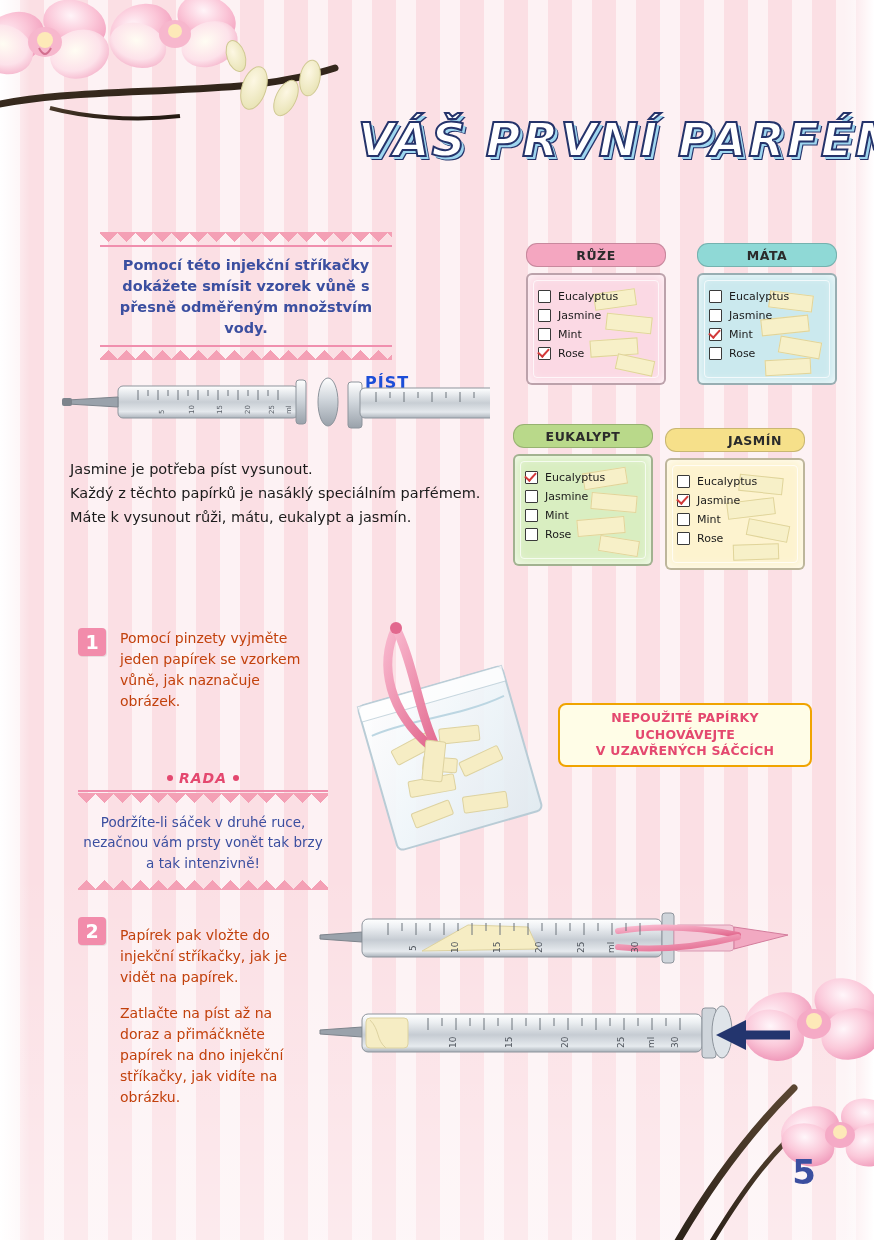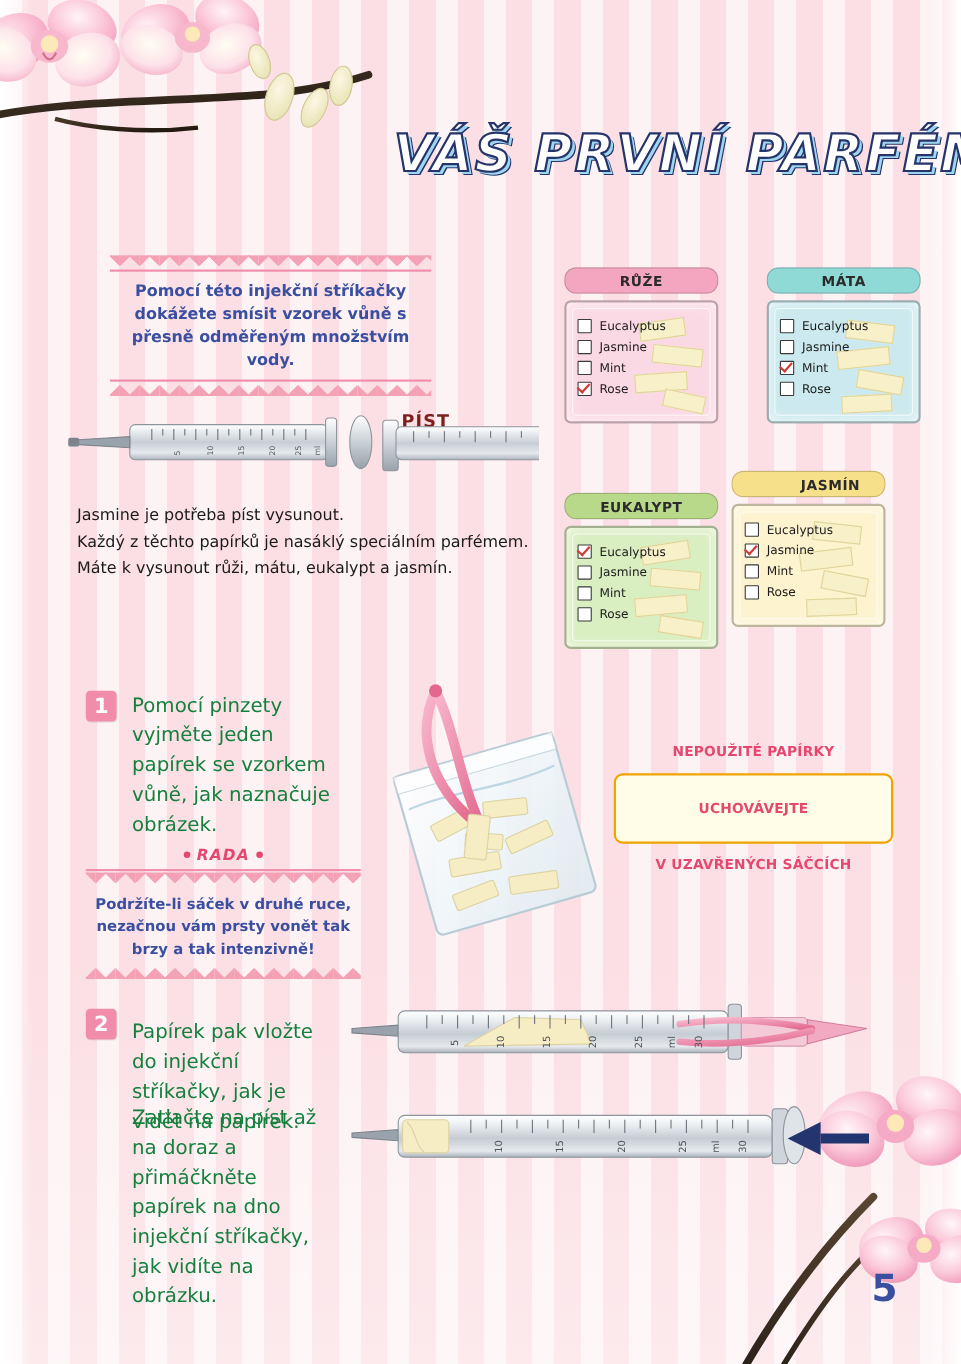--- a/index.html
+++ b/index.html
@@ -59,21 +59,21 @@
   .zig.down{transform:scaleY(-1);}
   #intro-text{
     text-align:center;color:#3b4fa0;font-size:14.5px;line-height:1.45;
     padding:8px 4px 6px;font-weight:600;
   }
   .rule-pink{height:2px;background:#f08fae;width:100%;}
 
   
   #syringe-top{position:absolute;left:60px;top:370px;width:430px;height:70px;}
   #pist-label{
-    position:absolute;left:365px;top:373px;color:#7f1d1d;font-weight:bold;
+    position:absolute;left:365px;top:373px;color:#1d4ed8;font-weight:bold;
     font-size:16px;letter-spacing:1px;
   }
 
   
   #para1{
     position:absolute;left:70px;top:458px;width:450px;
     color:#1b1b1b;font-size:14.5px;line-height:1.65;
   }
 
   
@@ -102,41 +102,40 @@
     border:solid #d23a3a;border-width:0 2px 2px 0;transform:rotate(42deg);
   }
   .chk-label{font-size:11px;color:#1b1b1b;}
 
   
   .step-num{
     position:absolute;width:28px;height:28px;border-radius:4px;background:#f28cab;
     color:#fff;font-size:19px;font-weight:bold;display:flex;align-items:center;justify-content:center;
     box-shadow:1px 1px 0 rgba(0,0,0,.08);
   }
-  .step-text{position:absolute;color:#15803d;font-size:18px;line-height:1.5;}
+  .step-text{position:absolute;color:#c2410c;font-size:14px;line-height:1.5;}
 
   
   #rada-block{position:absolute;left:78px;top:738px;width:250px;margin-top:32px;}
   #rada-title{
     text-align:center;color:#e4486f;font-weight:bold;font-size:14px;letter-spacing:1px;
     font-style:italic;
   }
   .dot{display:inline-block;width:6px;height:6px;border-radius:50%;background:#e4486f;vertical-align:middle;margin:0 6px 2px;}
   #rada-text{
-    text-align:center;color:#3b4fa0;font-size:13.5px;line-height:1.5;font-weight:700;padding:8px 0 6px;
+    text-align:center;color:#3b4fa0;font-size:13.5px;line-height:1.5;font-weight:400;padding:8px 0 6px;
   }
 
   
   #warning{
     position:absolute;left:558px;top:703px;width:250px;height:60px;
     background:#fffde7;border:2px solid #f0a400;border-radius:8px;
     display:flex;flex-direction:column;align-items:center;justify-content:center;
     color:#e4486f;font-weight:bold;font-size:12.5px;line-height:1.35;text-align:center;
     letter-spacing:.2px;
-    gap:35px;
   }
 
   
   #bag-illu{position:absolute;left:352px;top:620px;width:220px;height:240px;}
 
   
   #syr2{position:absolute;left:318px;top:905px;width:480px;height:70px;}
   #syr3{position:absolute;left:318px;top:1000px;width:480px;height:70px;}
   #arrow{position:absolute;left:712px;top:1018px;width:80px;height:34px;}
 
@@ -309,21 +308,21 @@
       <line x1="414" y1="22" x2="414" y2="28"></line>
   </g>
 </svg>
 
 <div id="para1">
   <div>Jasmine je potřeba píst vysunout.</div>
   <div>Každý z těchto papírků je nasáklý speciálním parfémem.</div>
   <div>Máte k vysunout růži, mátu, eukalypt a jasmín.</div>
 </div>
 
-<div class="card" style="left:513px;top:243px;">
+<div class="card" style="left:526px;top:243px;">
   <div class="card-title" style="background:#f4a6c0;">RŮŽE</div>
   <div class="card-bag" style="background:#fbd9e4;">
     <div class="bag-inner"></div>
     <div class="paper" style="left:66px;top:16px;width:40px;height:15px;transform:rotate(-8deg);"></div>
     <div class="paper" style="left:78px;top:40px;width:44px;height:15px;transform:rotate(6deg);"></div>
     <div class="paper" style="left:62px;top:64px;width:46px;height:15px;transform:rotate(-4deg);"></div>
     <div class="paper" style="left:88px;top:82px;width:36px;height:14px;transform:rotate(12deg);"></div>
     <div class="checklist">
       <div class="chk-row">
           <span class="chk-box"></span>
@@ -367,21 +366,21 @@
           <span class="chk-label">Mint</span>
         </div>
       <div class="chk-row">
           <span class="chk-box"></span>
           <span class="chk-label">Rose</span>
         </div>
     </div>
   </div>
 </div>
 
-<div class="card" style="left:513px;top:448px;text-align:right;">
+<div class="card" style="left:513px;top:424px;text-align:right;">
   <div class="card-title" style="background:#b9d98a;">EUKALYPT</div>
   <div class="card-bag" style="background:#d9eec1;">
     <div class="bag-inner"></div>
     <div class="paper" style="left:68px;top:14px;width:42px;height:15px;transform:rotate(-9deg);"></div>
     <div class="paper" style="left:76px;top:38px;width:44px;height:15px;transform:rotate(5deg);"></div>
     <div class="paper" style="left:62px;top:62px;width:46px;height:15px;transform:rotate(-5deg);"></div>
     <div class="paper" style="left:84px;top:82px;width:38px;height:14px;transform:rotate(9deg);"></div>
     <div class="checklist">
       <div class="chk-row">
           <span class="chk-box checked"></span>

